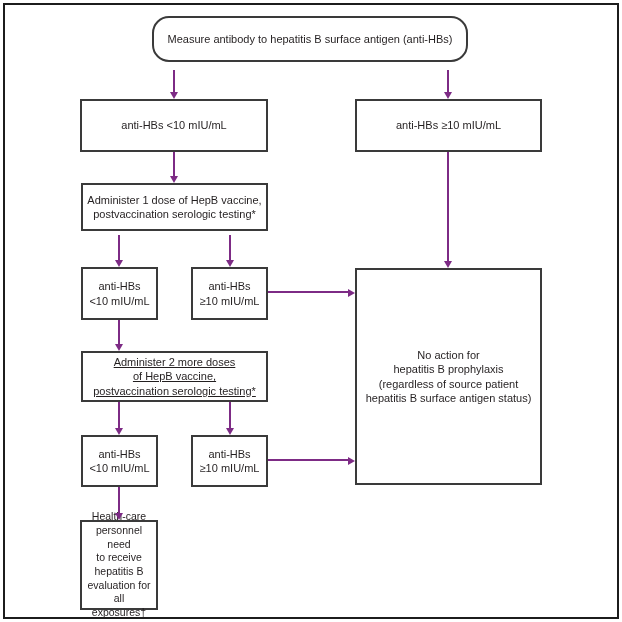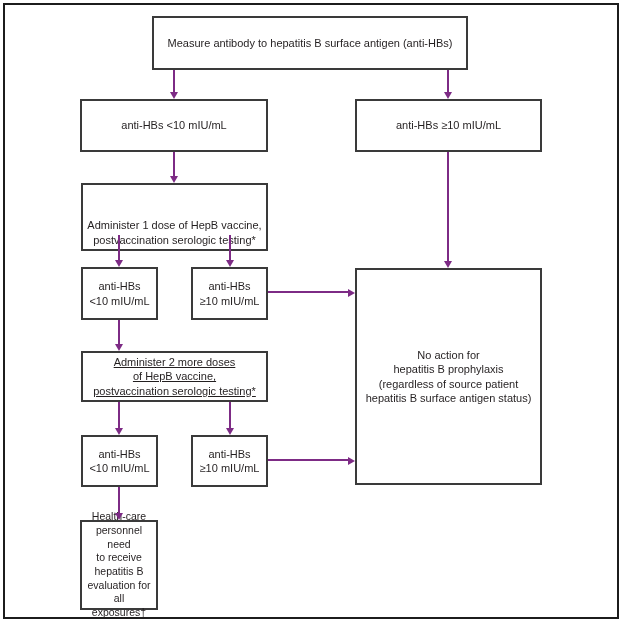--- a/index.html
+++ b/index.html
@@ -67,33 +67,33 @@
     border-left: 7px solid var(--arrow, #7d2b85);
   }
 </style>
 </head>
 <body>
 
 <div class="canvas">
 
   <div class="frame"></div>
 
-  <div class="node" style="left:152px; top:16px; width:316px; height:54px;">
+  <div class="node" style="left:152px; top:16px; width:316px; height:46px;border-radius:17px;">
     <span class="label">Measure antibody to hepatitis B surface antigen (anti-HBs)</span>
   </div>
 
   <div class="node" style="left:80px; top:99px; width:188px; height:53px;">
     <span class="label">anti-HBs &lt;10 mIU/mL</span>
   </div>
 
   <div class="node" style="left:355px; top:99px; width:187px; height:53px;">
     <span class="label">anti-HBs ≥10 mIU/mL</span>
   </div>
 
-  <div class="node" style="left:81px; top:183px; width:187px; height:68px;align-items:flex-end;">
+  <div class="node" style="left:81px; top:183px; width:187px; height:48px;">
     <span class="label">Administer 1 dose of HepB vaccine,
 postvaccination serologic testing*</span>
   </div>
 
   <div class="node" style="left:81px; top:267px; width:77px; height:53px;">
     <span class="label">anti-HBs
 &lt;10 mIU/mL</span>
   </div>
 
   <div class="node" style="left:191px; top:267px; width:77px; height:53px;">

